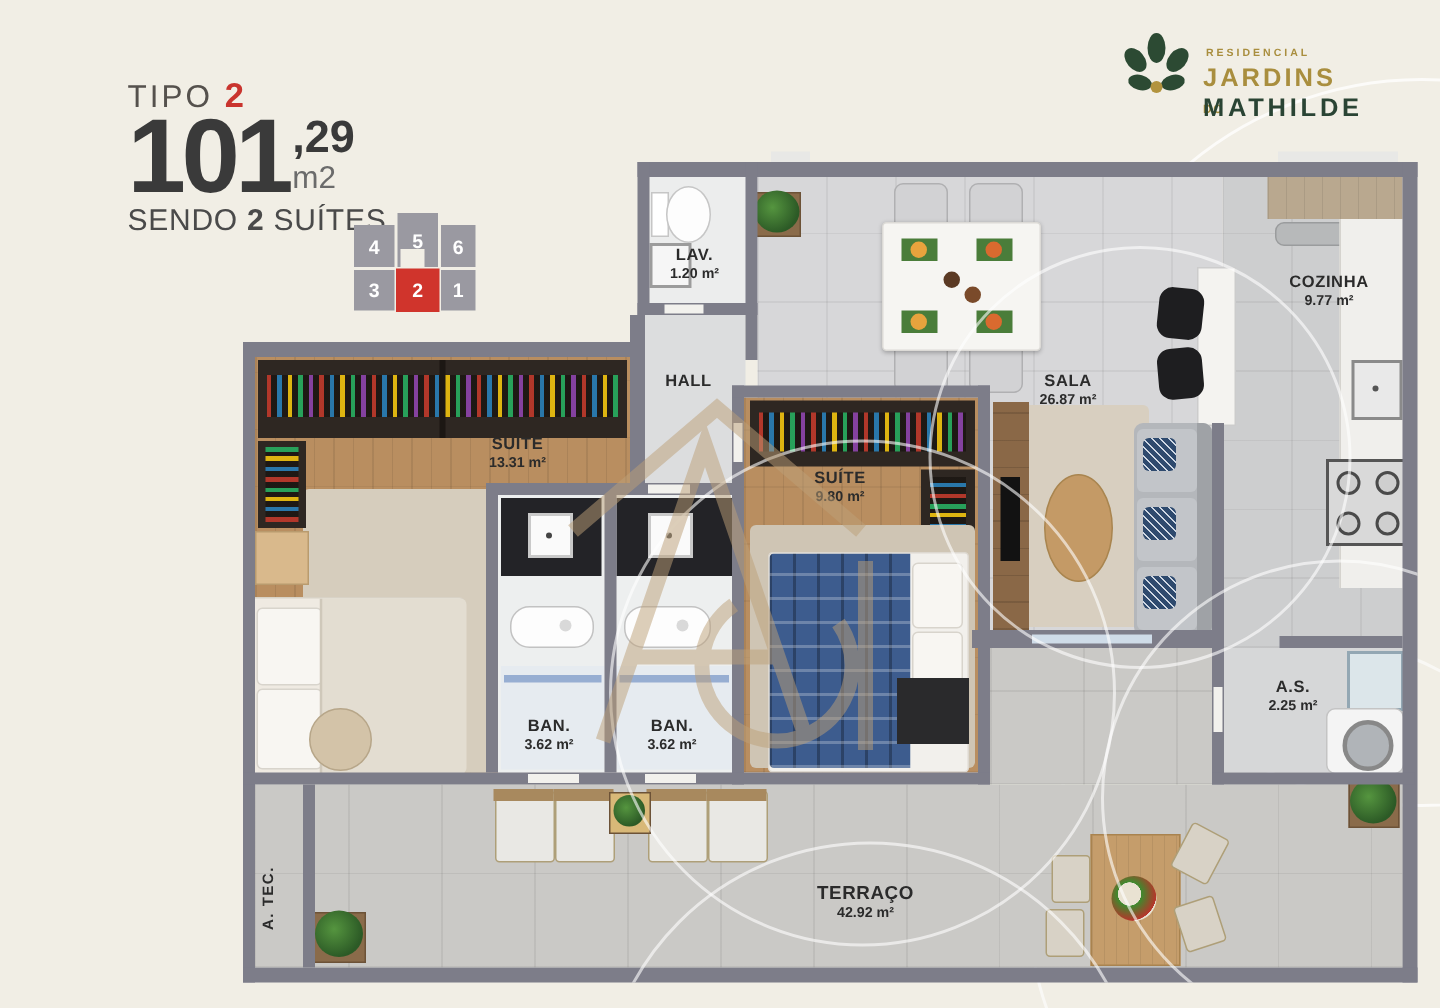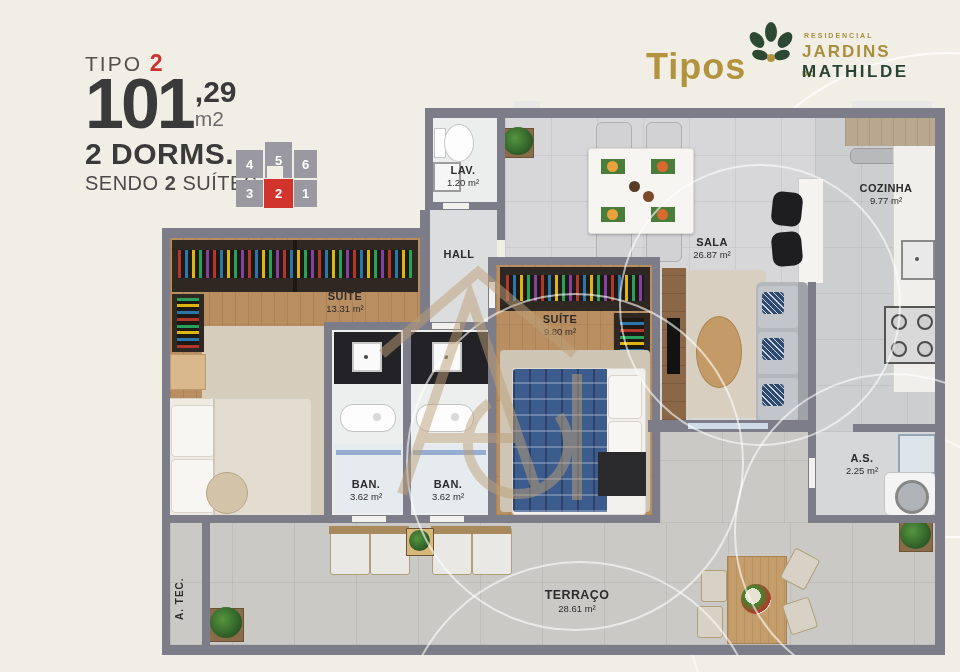--- a/index.html
+++ b/index.html
@@ -41,21 +41,21 @@
   .chair{position:absolute;background:#d2d2d4;border:1px solid #b0b0b2;border-radius:6px;}
   .tchair{position:absolute;background:#d8d2c6;border:1px solid #ae9f78;border-radius:3px;}
   .plaid{background-color:#3d5c8e;background-image:repeating-linear-gradient(0deg,rgba(255,255,255,.25) 0 2px,transparent 2px 16px),repeating-linear-gradient(90deg,rgba(0,0,0,.28) 0 2px,transparent 2px 16px);}
   .pillow{position:absolute;background:#f8f6f2;border:1px solid #d8d4cc;border-radius:4px;}
   .pot{position:absolute;background:#8a6b4a;border:1px solid #6c5237;}
   .plant{position:absolute;border-radius:50%;background:radial-gradient(circle at 40% 40%,#55953f,#2c5a26 70%);}
   .burner{width:12px;height:12px;border:2px solid #4a4a4a;border-radius:50%;background:#cfcfcf;}
   
   .rlabel{position:absolute;text-align:center;color:#2b2b2b;line-height:1.2;white-space:nowrap;}
   .rlabel .nm{font-weight:bold;font-size:11px;letter-spacing:.4px;display:block;}
-  .rlabel .ar{font-weight:400;font-size:9.5px;display:block;}
+  .rlabel .ar{font-weight:700;font-size:9.5px;display:block;}
   .rlabel.big .nm{font-size:12.5px;}
   .vlabel{position:absolute;writing-mode:vertical-rl;transform:rotate(180deg);font-size:10px;font-weight:bold;color:#2b2b2b;letter-spacing:1px;}
 </style>
 </head>
 <body>
 
 <div id="canvas">
 
   <svg class="abs" style="left:0;top:0;width:960px;height:672px;" viewBox="0 0 960 672">
     <circle cx="948" cy="295" r="242" fill="none" stroke="rgba(255,255,255,.75)" stroke-width="2"></circle>
@@ -64,21 +64,20 @@
 
   <div class="abs" style="left:85px;top:50px;width:230px;">
     <div class="tipo-line"><span>TIPO</span> <b>2</b></div>
     <div class="area-line">
       <span class="area-int">101</span>
       <span class="area-col">
         <span class="area-dec">,29</span>
         <span class="area-unit">m2</span>
       </span>
     </div>
-    <div class="dorms-line">2 DORMS.</div>
     <div class="sendo-line"><span>SENDO</span> <b>2</b> <span>SUÍTES</span></div>
   </div>
 
   <div class="abs" style="left:236px;top:140px;width:82px;height:70px;">
     <div class="umap-block" style="left:0;top:10px;width:27px;height:28px;background:#9a99a1;">
         <span>4</span>
       </div>
     <div class="umap-block" style="left:29px;top:2px;width:27px;height:36px;background:#9a99a1;">
         <span>5</span>
       </div>
@@ -90,21 +89,20 @@
         <span>3</span>
       </div>
     <div class="umap-block" style="left:28px;top:39px;width:29px;height:29px;background:#d0342c;">
         <span>2</span>
       </div>
     <div class="umap-block" style="left:58px;top:40px;width:23px;height:27px;background:#9a99a1;">
         <span>1</span>
       </div>
   </div>
 
-  <div class="abs tipos-word" style="left:646px;top:46px;">Tipos</div>
 
   <div class="abs" style="left:742px;top:16px;width:150px;height:78px;">
     <svg class="abs" style="left:4px;top:4px;width:50px;height:54px;" viewBox="0 0 50 52">
       <g fill="#2c4a33">
         <ellipse cx="25" cy="11" rx="6" ry="10"></ellipse>
         <ellipse cx="11" cy="19" rx="6" ry="9" transform="rotate(-40 11 19)"></ellipse>
         <ellipse cx="39" cy="19" rx="6" ry="9" transform="rotate(40 39 19)"></ellipse>
         <ellipse cx="14" cy="34" rx="5" ry="8" transform="rotate(-75 14 34)"></ellipse>
         <ellipse cx="36" cy="34" rx="5" ry="8" transform="rotate(75 36 34)"></ellipse>
       </g>
@@ -306,21 +304,21 @@
     </g>
   </svg>
 
   <div class="rlabel" style="left:433px;top:164px;width:60px;">
     <span class="nm">LAV.</span>
       <span class="ar">1.20 m²</span>
   </div>
   <div class="rlabel" style="left:429px;top:248px;width:60px;">
     <span class="nm">HALL</span>
   </div>
-  <div class="rlabel" style="left:672px;top:236px;width:80px;">
+  <div class="rlabel" style="left:672px;top:248px;width:80px;">
     <span class="nm">SALA</span>
       <span class="ar">26.87 m²</span>
   </div>
   <div class="rlabel" style="left:836px;top:182px;width:100px;">
     <span class="nm">COZINHA</span>
       <span class="ar">9.77 m²</span>
   </div>
   <div class="rlabel" style="left:305px;top:290px;width:80px;">
     <span class="nm">SUÍTE</span>
       <span class="ar">13.31 m²</span>
@@ -336,21 +334,21 @@
   <div class="rlabel" style="left:413px;top:478px;width:70px;">
     <span class="nm">BAN.</span>
       <span class="ar">3.62 m²</span>
   </div>
   <div class="rlabel" style="left:827px;top:452px;width:70px;">
     <span class="nm">A.S.</span>
       <span class="ar">2.25 m²</span>
   </div>
   <div class="rlabel big" style="left:527px;top:588px;width:100px;">
     <span class="nm">TERRAÇO</span>
-      <span class="ar">28.61 m²</span>
+      <span class="ar">42.92 m²</span>
   </div>
   <div class="vlabel" style="left:174px;top:548px;height:72px;">A. TEC.</div>
 
   <svg class="abs" style="left:372px;top:252px;width:218px;height:258px;opacity:.5;" viewBox="0 0 218 258">
     <g fill="none" stroke="#bda078" stroke-width="10">
       <path d="M10,102 L106,20 L202,102"></path>
       <path d="M30,242 L98,44 L166,242"></path>
       <path d="M52,186 L146,186"></path>
       <circle cx="146" cy="192" r="50" stroke-dasharray="235 79" transform="rotate(-35 146 192)"></circle>
       <path d="M205,122 L205,248"></path>

